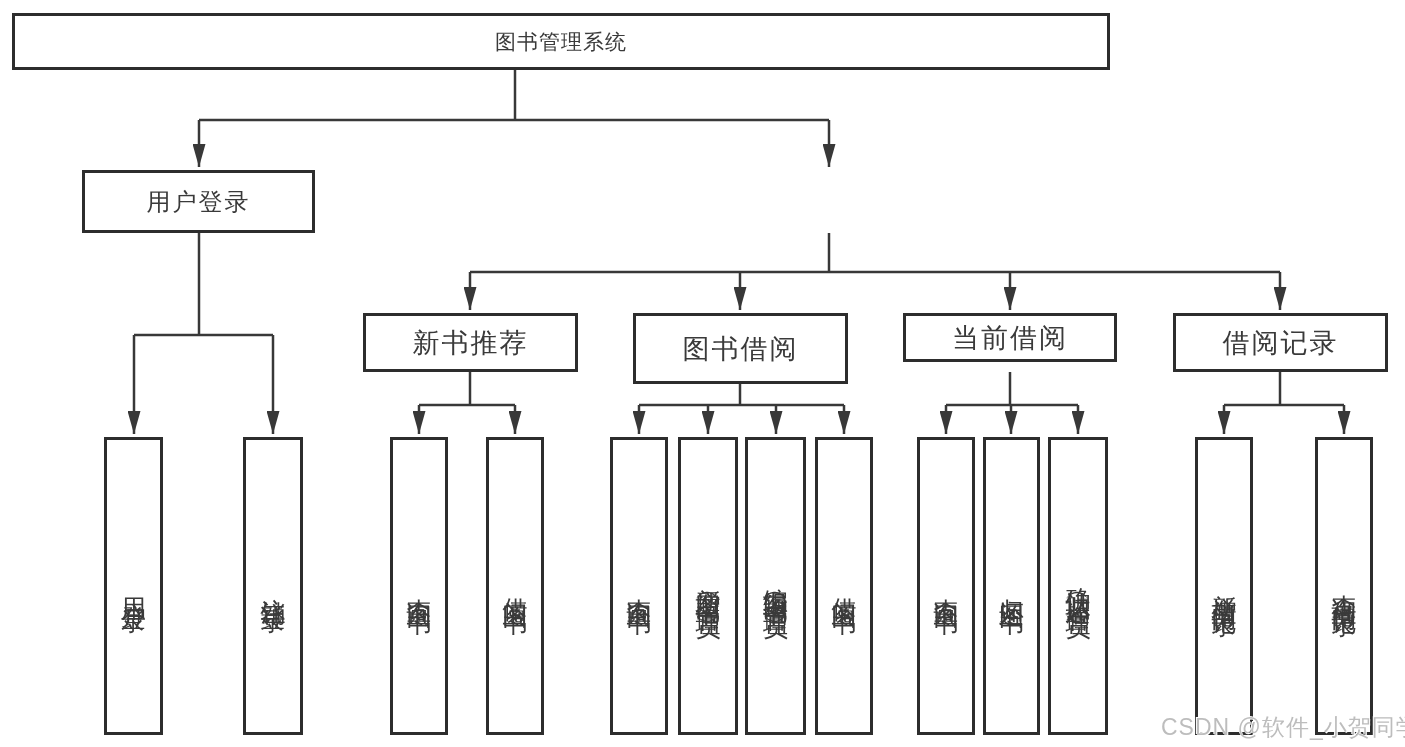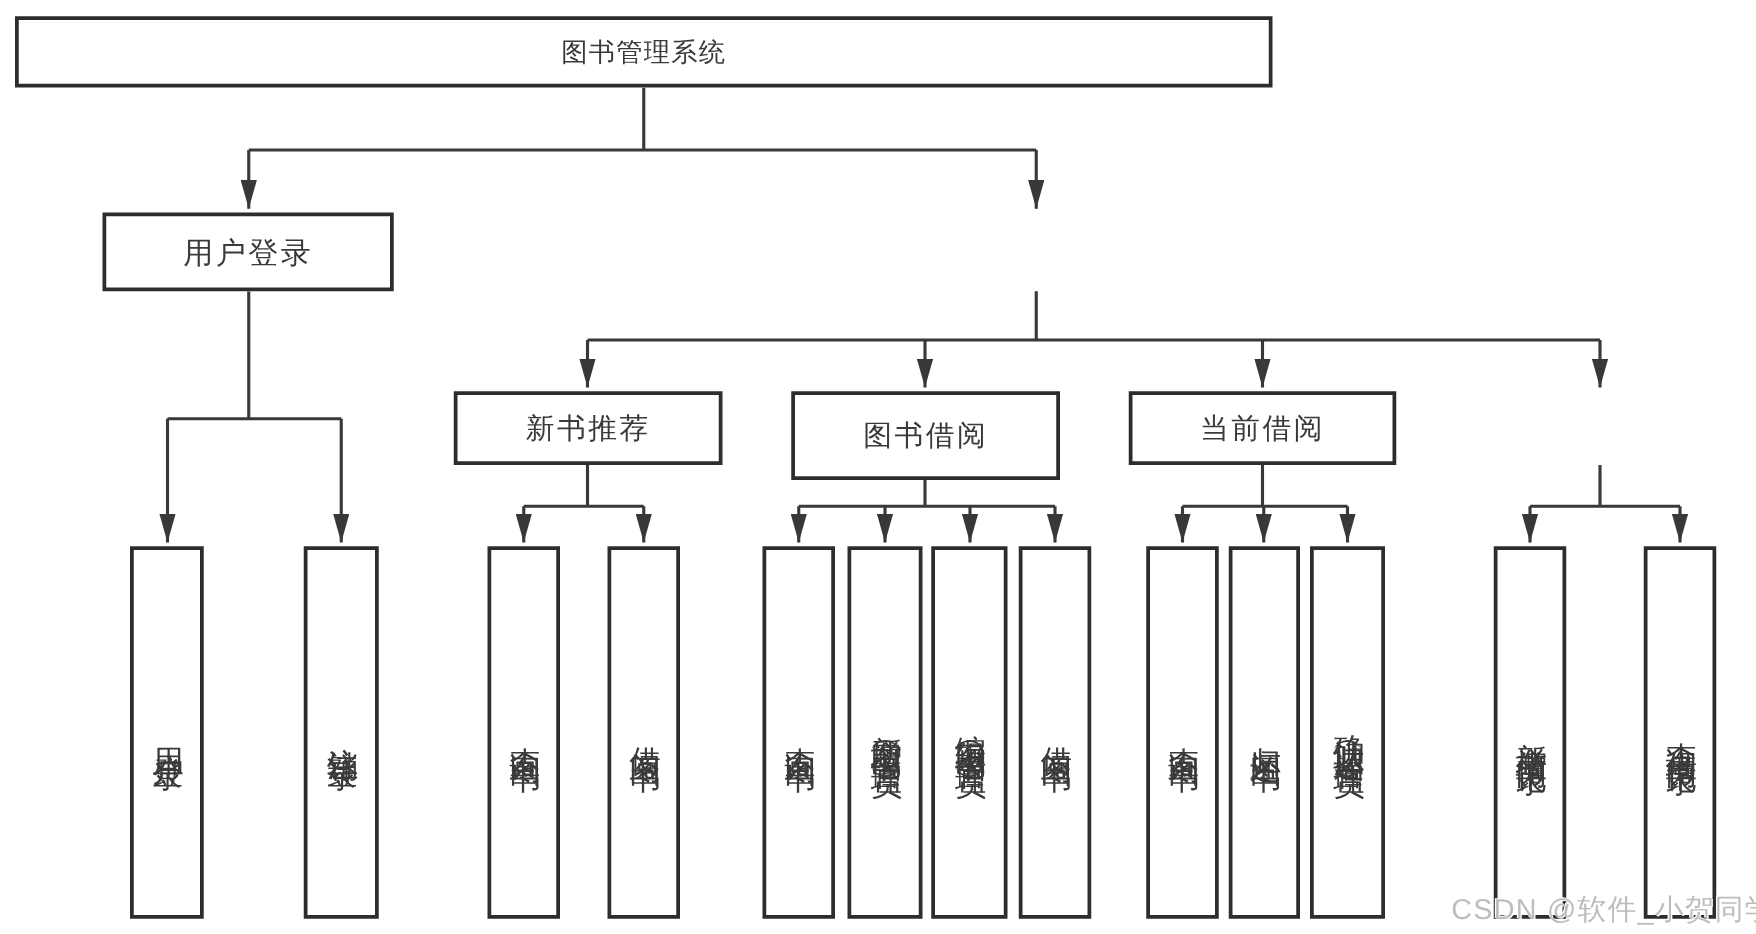--- a/index.html
+++ b/index.html
@@ -16,21 +16,21 @@
     position:absolute;
     box-sizing:border-box;
     border:3px solid #2d2d2d;
     background:#ffffff;
     display:flex;align-items:center;justify-content:center;
     z-index:2;
     color:#3a3a3a;
   }
   .node.root{font-size:21px;letter-spacing:1px;}
   .node.lvl2{font-size:24px;letter-spacing:2px;}
-  .node.lvl3{font-size:23px;letter-spacing:2px;}
+  .node.lvl3{font-size:27px;letter-spacing:2px;}
   .leaf{
     position:absolute;
     box-sizing:border-box;
     border:3px solid #2d2d2d;
     background:#ffffff;
     display:flex;align-items:center;justify-content:center;
     z-index:2;
     top:437px;height:298px;
   }
   .leaf span{
@@ -101,36 +101,39 @@
       <line x1="1011" y1="405" x2="1011" y2="434" marker-end="url(#arr)"></line>
       <line x1="1078" y1="405" x2="1078" y2="434" marker-end="url(#arr)"></line>
 
       <line x1="1280" y1="372" x2="1280" y2="405"></line>
       <line x1="1224" y1="405" x2="1344" y2="405"></line>
       <line x1="1224" y1="405" x2="1224" y2="434" marker-end="url(#arr)"></line>
       <line x1="1344" y1="405" x2="1344" y2="434" marker-end="url(#arr)"></line>
     </g>
   </svg>
 
-  <div class="node root" style="left:12px;top:13px;width:1006px;height:57px;">
+  <div class="node root" style="left:12px;top:13px;width:1098px;height:57px;">
     <span>图书管理系统</span>
   </div>
 
   <div class="node lvl2" style="left:82px;top:170px;width:233px;height:63px;">
     <span>用户登录</span>
   </div>
 
   <div class="node lvl3" style="left:363px;top:313px;width:215px;height:59px;">
     <span>新书推荐</span>
   </div>
   <div class="node lvl3" style="left:633px;top:313px;width:215px;height:71px;">
     <span>图书借阅</span>
   </div>
-  <div class="node lvl3" style="left:903px;top:313px;width:214px;height:59px;">
+  <div class="node lvl3" style="left:903px;top:313px;width:214px;height:49px;">
     <span>当前借阅</span>
+  </div>
+  <div class="node lvl3" style="left:1173px;top:313px;width:215px;height:59px;">
+    <span>借阅记录</span>
   </div>
 
   <div class="leaf" style="left:104px;width:59px;">
     <span>用户登录</span>
   </div>
   <div class="leaf" style="left:243px;width:60px;">
     <span>注销登录</span>
   </div>
   <div class="leaf" style="left:390px;width:58px;">
     <span>查询图书</span>

